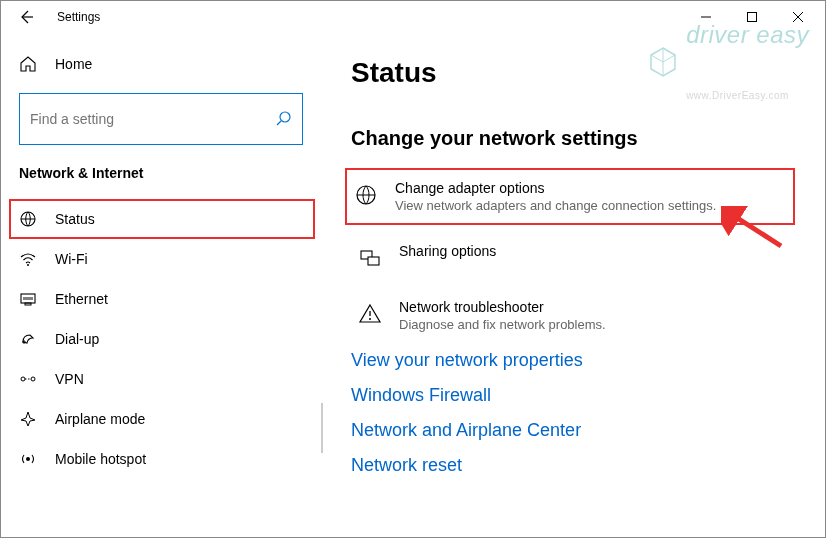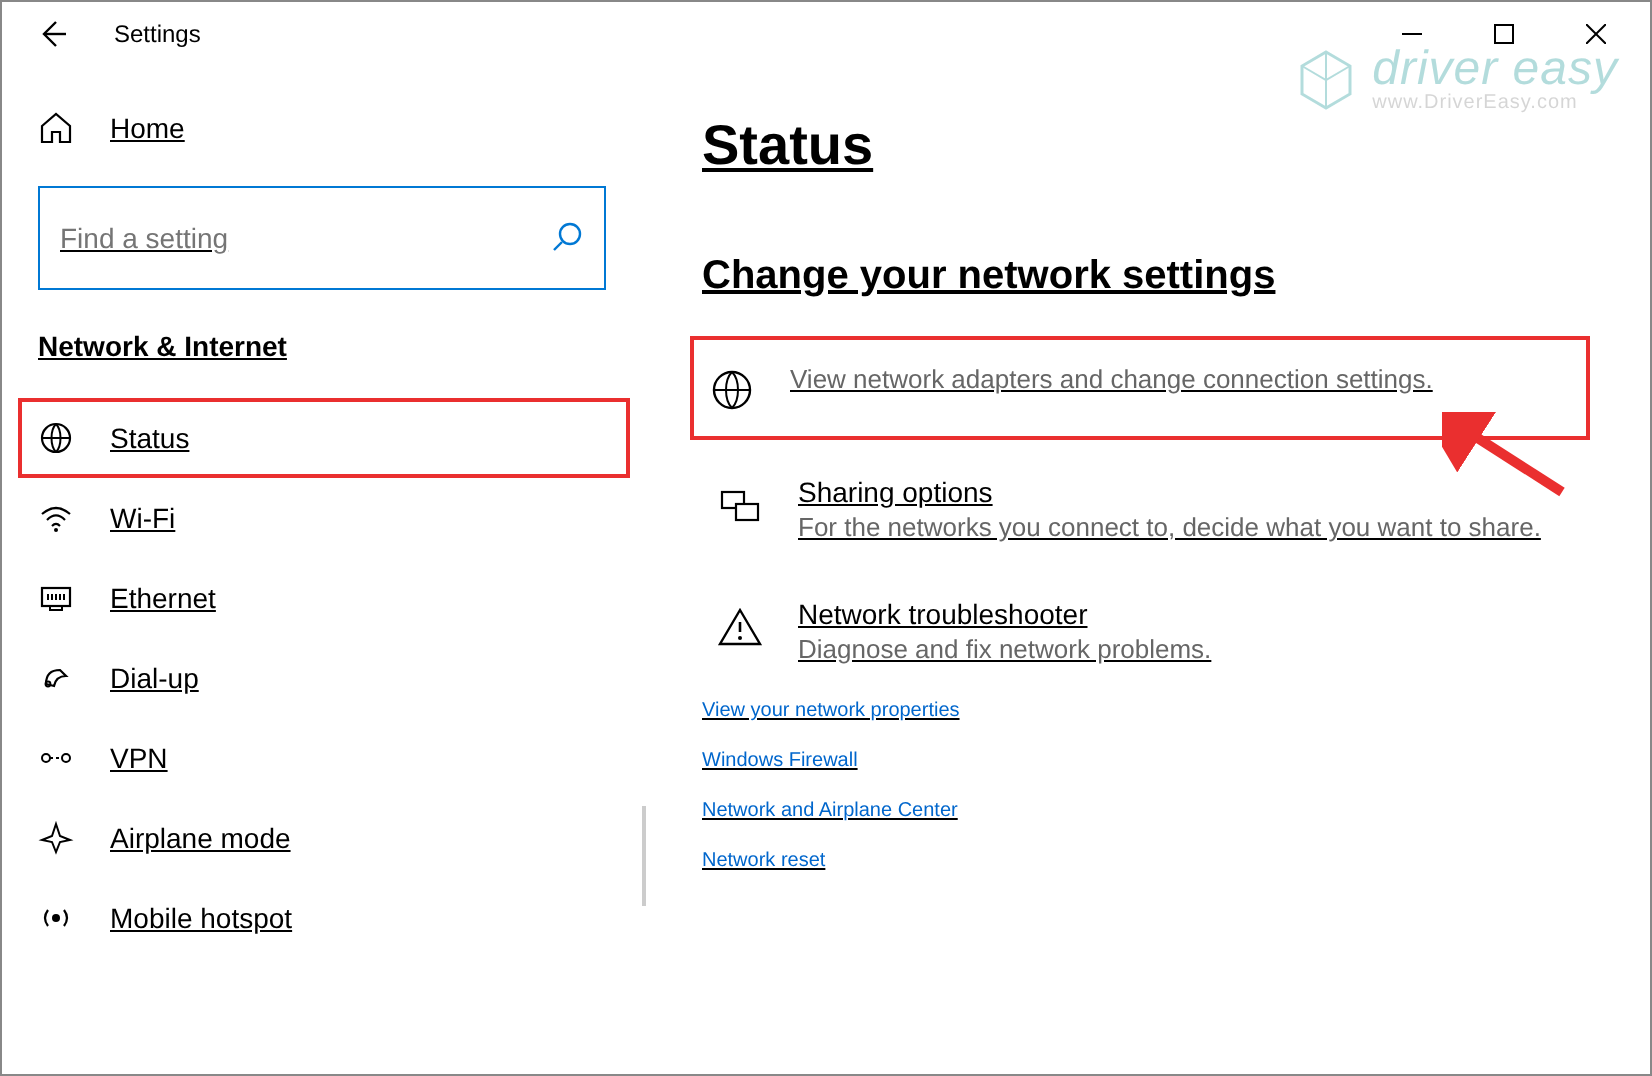--- a/index.html
+++ b/index.html
@@ -12,21 +12,20 @@
     height: 538px;
     position: relative;
     border: 1px solid #888;
     overflow: hidden;
   }
   .window {
     display: flex;
     flex-direction: column;
     width: 100%;
     height: 100%;
-    text-decoration: underline;
   }
   .titlebar {
     height: 32px;
     display: flex;
     align-items: center;
     justify-content: flex-end;
     padding: 0 4px;
     position: relative;
   }
   .titlebar-left {
@@ -167,21 +166,21 @@
   .opt-text .opt-label {
     font-size: 14px;
   }
   .opt-text .opt-desc {
     font-size: 13px;
     color: #666;
     margin-top: 2px;
   }
   .link-item {
     color: #0066cc;
-    font-size: 10px;
+    font-size: 18px;
     margin: 8px 0 14px 0;
     cursor: pointer;
   }
   .watermark {
     position: absolute;
     right: 16px;
     top: 22px;
     opacity: 0.4;
     display: flex;
     align-items: center;
@@ -198,20 +197,21 @@
   .watermark-main {
     font-size: 24px;
     font-weight: 300;
     font-style: italic;
     letter-spacing: 0.5px;
   }
   .watermark-sub {
     font-size: 10px;
     letter-spacing: 0.5px;
     color: #999;
+    margin-top: 44px;
   }
   .scroll-indicator {
     position: absolute;
     left: 0;
     top: 370px;
     width: 2px;
     height: 50px;
     background: #ccc;
   }
   .arrow-annotation {
@@ -364,34 +364,34 @@
       <h2 class="section-title">Change your network settings</h2>
 
       <div class="option-row red-box">
         <span class="opt-icon">
           <svg width="24" height="24" viewBox="0 0 24 24">
               <circle cx="12" cy="12" r="9" stroke="#000" stroke-width="1.2" fill="none"></circle>
               <path d="M3 12 H21 M12 3 C8 7 8 17 12 21 M12 3 C16 7 16 17 12 21" stroke="#000" stroke-width="1" fill="none"></path>
             </svg>
         </span>
         <div class="opt-text">
+          <div class="opt-label">Change adapter options</div>
           <div class="opt-desc">View network adapters and change connection settings.</div>
         </div>
       </div>
 
       <div class="option-row">
         <span class="opt-icon">
           <svg width="24" height="24" viewBox="0 0 24 24">
               <rect x="3" y="5" width="11" height="8" stroke="#000" stroke-width="1.1" fill="none"></rect>
               <rect x="10" y="11" width="11" height="8" stroke="#000" stroke-width="1.1" fill="#fff"></rect>
             </svg>
         </span>
         <div class="opt-text">
           <div class="opt-label">Sharing options</div>
-          <div class="opt-desc">For the networks you connect to, decide what you want to share.</div>
         </div>
       </div>
 
       <div class="option-row">
         <span class="opt-icon">
           <svg width="24" height="24" viewBox="0 0 24 24">
               <path d="M12 3 L22 20 H2 Z" stroke="#000" stroke-width="1.2" fill="none"></path>
               <line x1="12" y1="9" x2="12" y2="14" stroke="#000" stroke-width="1.3"></line>
               <circle cx="12" cy="17" r="1" fill="#000"></circle>
             </svg>

